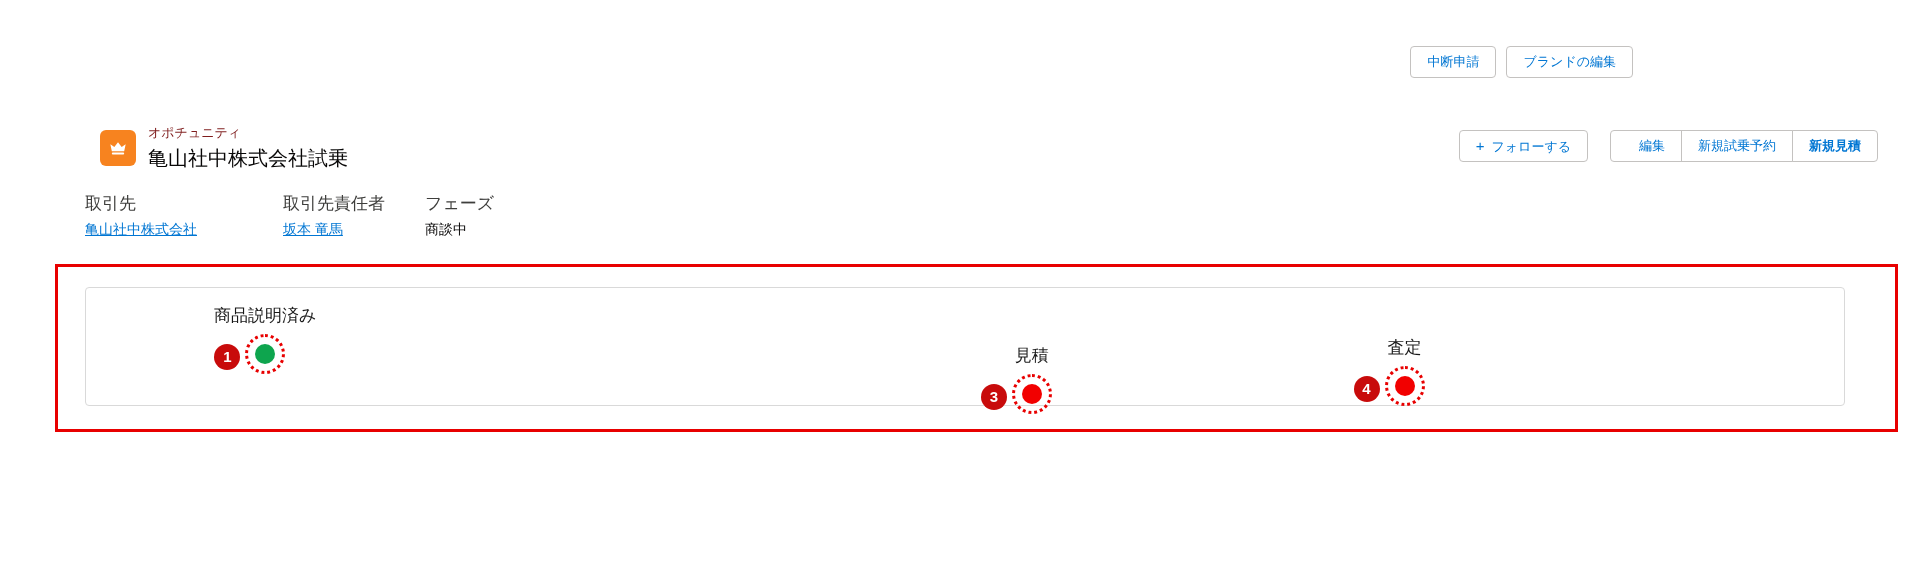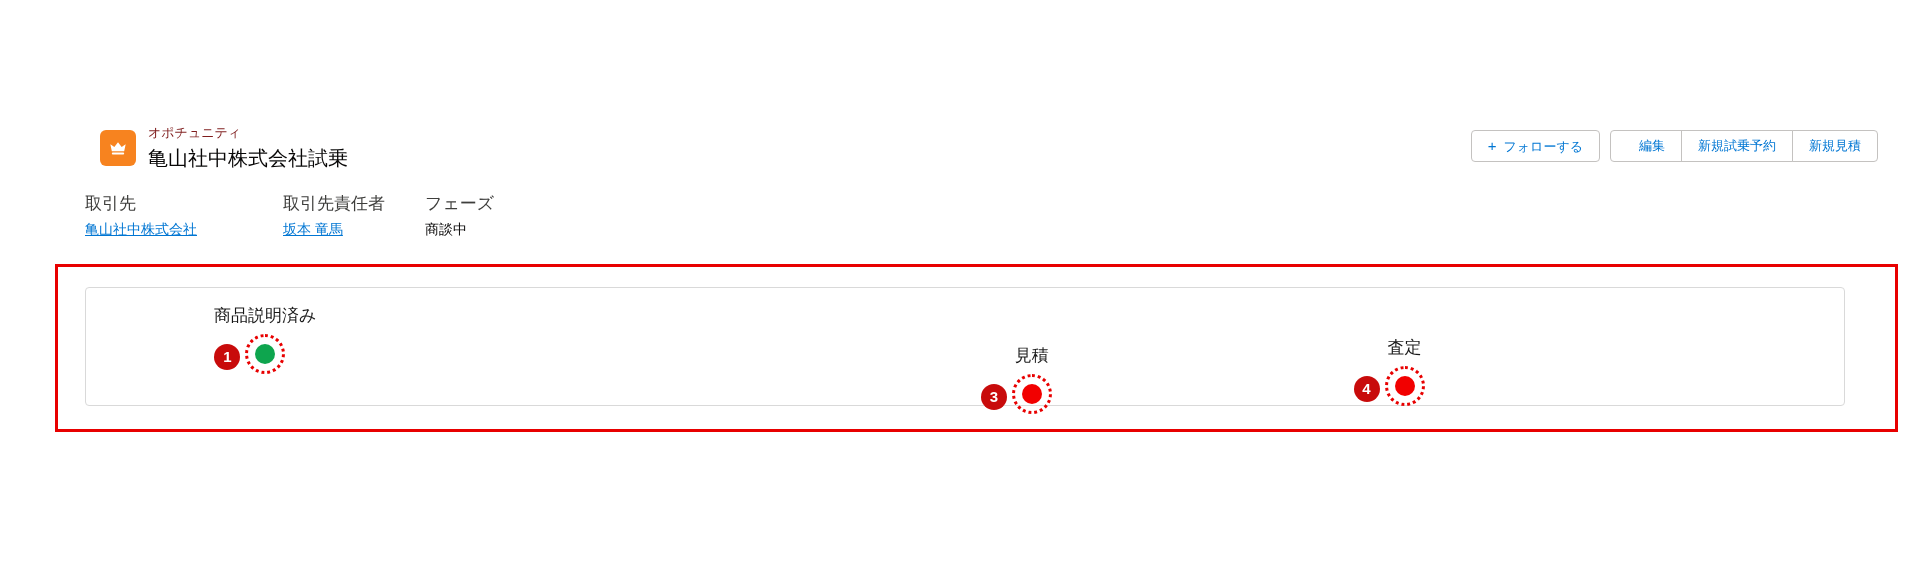--- a/index.html
+++ b/index.html
@@ -22,22 +22,22 @@
     border-radius: 4px;
     color: #0176d3;
     font-size: 13px;
     font-family: inherit;
     cursor: pointer;
     white-space: nowrap;
     line-height: 30px;
   }
   .btn-group { display: flex; }
   .btn-group .btn { border-radius: 0; margin-left: -1px; }
-  .btn-group .btn:first-child { border-radius: 4px 0 0 4px; margin-left: 4px; padding-left: 28px; }
-  .btn-group .btn:last-child { border-radius: 0 4px 4px 0; }
+  .btn-group .btn:first-child { border-radius: 4px 0 0 4px; margin-left: 16px; padding-left: 28px; }
+  .btn-group .btn:last-child { border-radius: 0 4px 4px 0; font-weight: bold; }
 
   .top-actions {
     position: absolute;
     top: 46px;
     right: 287px;
     display: flex;
     gap: 10px;
   }
 
   
@@ -142,20 +142,24 @@
     font-weight: 700;
     line-height: 26px;
     text-align: center;
   }
 </style>
 </head>
 <body>
 
 <div class="page">
 
+  <div class="top-actions">
+    <button class="btn">中断申請</button>
+    <button class="btn">ブランドの編集</button>
+  </div>
 
   <div class="record-header">
     <div class="entity-icon" style="background: rgb(247, 131, 31);">
       <svg width="20" height="20" viewBox="0 0 24 24">
         <path d="M2.8 7.6 L7.6 10.9 L12 5.2 L16.4 10.9 L21.2 7.6 L19.4 15.8 L4.6 15.8 Z" fill="#ffffff"></path>
         <rect x="4.6" y="17.4" width="14.8" height="2.4" rx="1.2" fill="#ffffff"></rect>
       </svg>
     </div>
     <div class="titles">
       <div class="entity-label">オポチュニティ</div>

